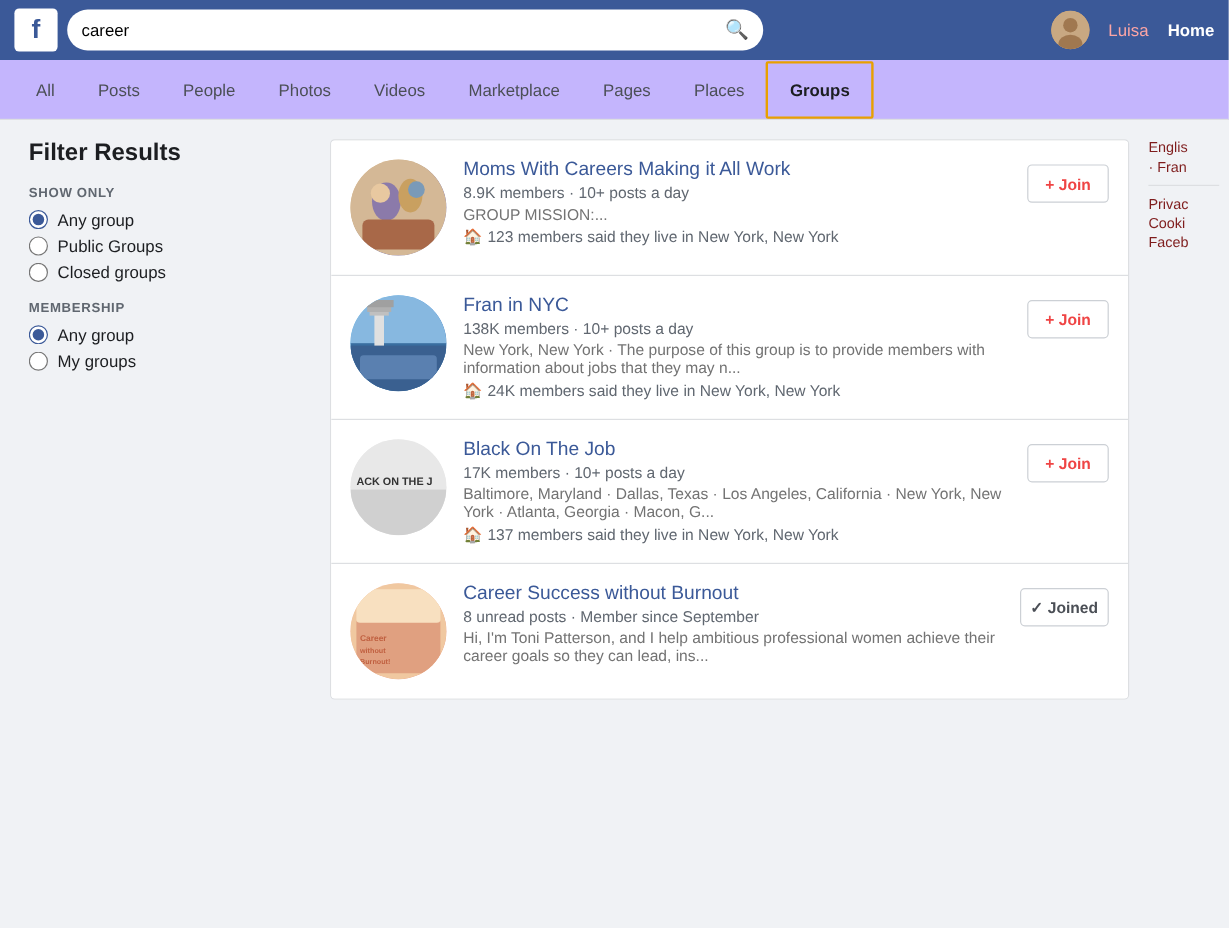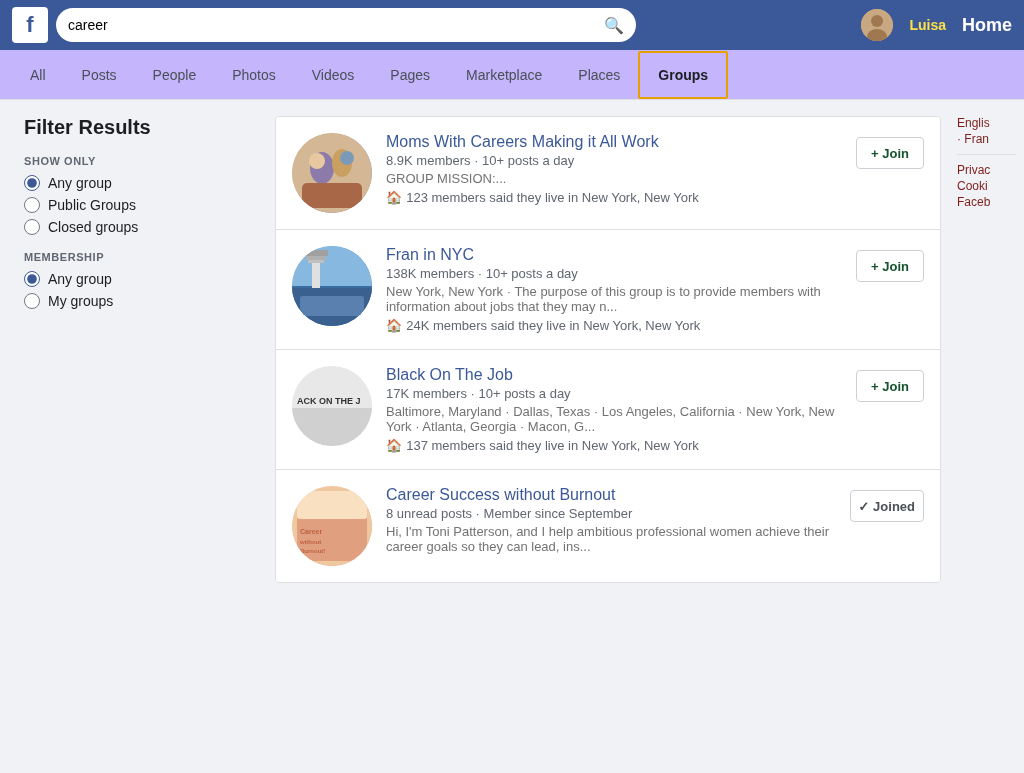--- a/index.html
+++ b/index.html
@@ -52,22 +52,22 @@
       background: #c8a882;
       overflow: hidden;
       display: flex; align-items: center; justify-content: center;
     }
     .topnav-avatar-img {
       width: 32px; height: 32px; border-radius: 50%;
       background: linear-gradient(135deg, #d4a76a 0%, #b8845a 100%);
       display: flex; align-items: center; justify-content: center;
       font-size: 18px;
     }
-    .topnav-username { color: #fde047; font-weight: 700; font-size: 14px; }
-    .topnav-home { color: white; font-weight: 600; font-size: 18px; }
+    .topnav-username { color: #fca5a5; font-weight: 400; font-size: 14px; }
+    .topnav-home { color: white; font-weight: 600; font-size: 14px; }
 
     
     .tabs-bar {
       background: #c4b5fd;
       display: flex;
       align-items: center;
       border-bottom: 1px solid #dddfe2;
       padding: 0 12px;
       height: 50px;
     }
@@ -183,21 +183,21 @@
       display: flex; align-items: center; gap: 4px;
     }
     .home-icon { font-size: 13px; }
     .join-btn {
       border: 1px solid #ccd0d5;
       background: white;
       border-radius: 4px;
       padding: 6px 14px;
       font-size: 13px;
       font-weight: 600;
-      color: #14532d;
+      color: #ef4444;
       cursor: pointer;
       white-space: nowrap;
       display: flex; align-items: center; gap: 4px;
       height: 32px;
     }
     .joined-btn {
       border: 1px solid #ccd0d5;
       background: white;
       border-radius: 4px;
       padding: 6px 8px;
@@ -273,22 +273,22 @@
     <span class="topnav-home">Home</span>
   </div>
 </nav>
 
 <div class="tabs-bar">
   <div class="tab-item">All</div>
   <div class="tab-item">Posts</div>
   <div class="tab-item">People</div>
   <div class="tab-item">Photos</div>
   <div class="tab-item">Videos</div>
+  <div class="tab-item">Marketplace</div>
   <div class="tab-item">Pages</div>
-  <div class="tab-item">Marketplace</div>
   <div class="tab-item">Places</div>
   <div class="tab-item active">Groups</div>
 </div>
 
 <div class="main-layout">
 
   <aside class="sidebar">
     <h2 class="sidebar-title">Filter Results</h2>
 
     <div class="filter-section-label">SHOW ONLY</div>

